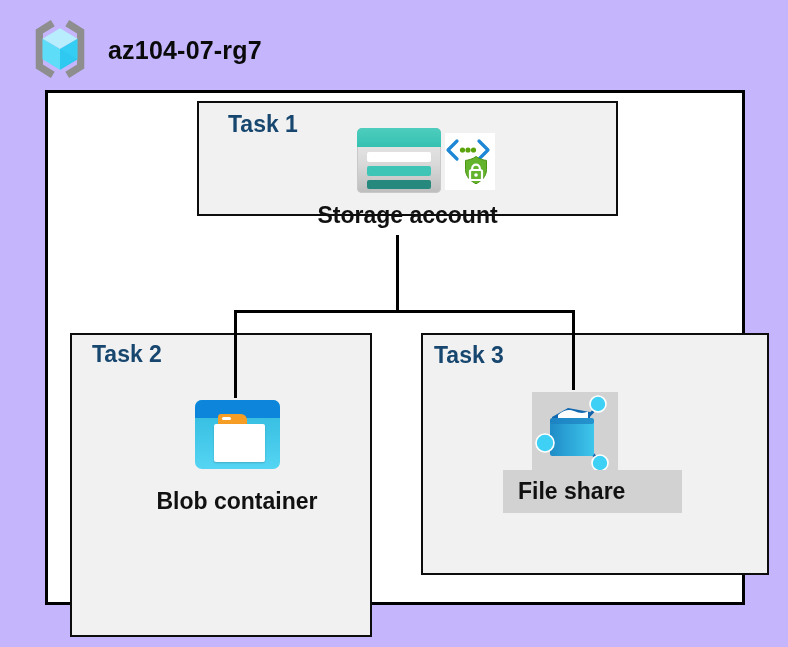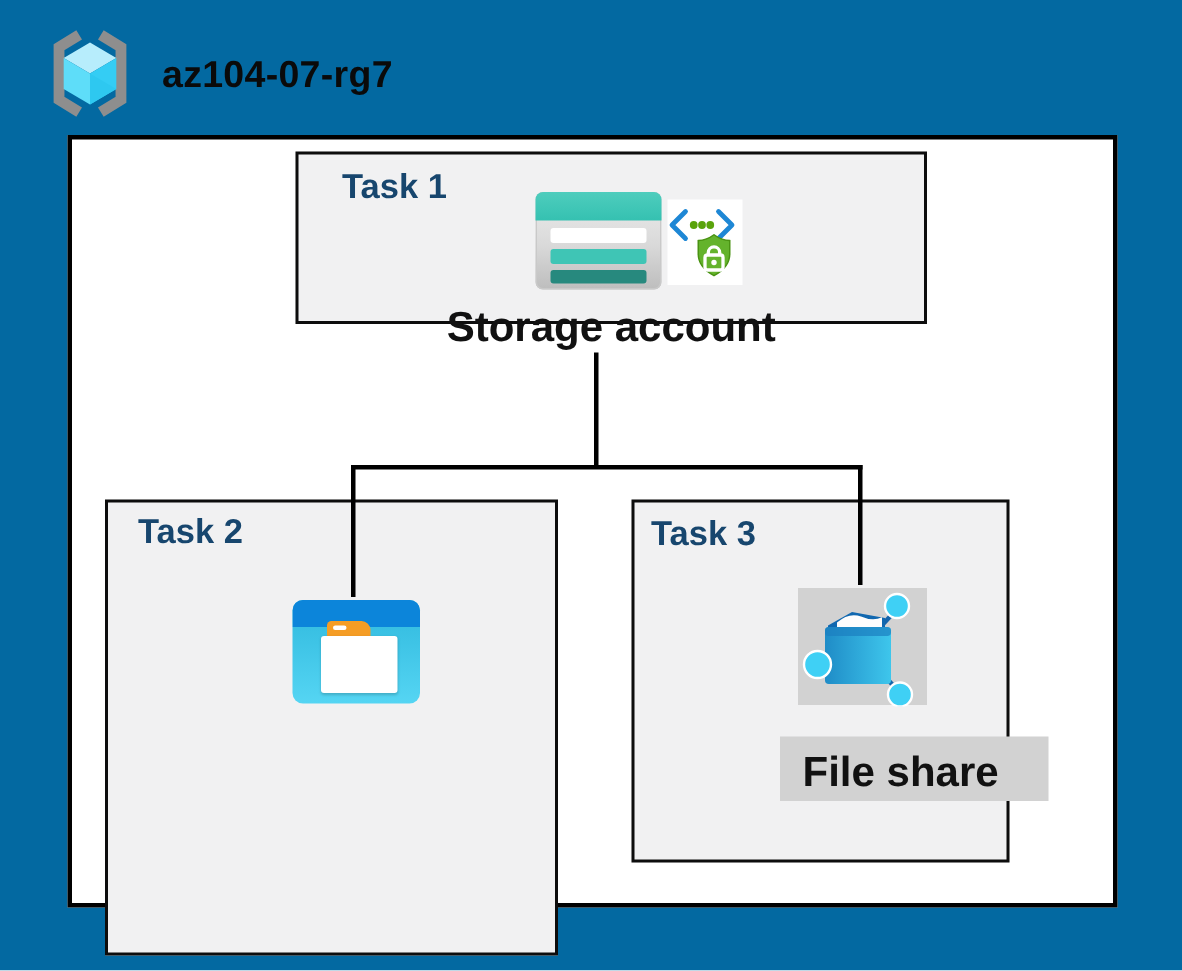--- a/index.html
+++ b/index.html
@@ -1,17 +1,17 @@
 <!DOCTYPE html>
 <html><head>
 <meta charset="utf-8">
 <style>
   html,body{margin:0;padding:0;background:#fff;}
   .stage{
-    position:relative;width:788px;height:647px;background:#0369a1;
+    position:relative;width:788px;height:647px;background:#c4b5fd;
     font-family:"Liberation Sans","DejaVu Sans",sans-serif;overflow:hidden;
   }
   
   .rg-header{position:absolute;left:0;top:0;width:788px;height:90px;}
   .rg-icon{position:absolute;left:28px;top:18px;width:64px;height:62px;}
   .rg-title{
     position:absolute;left:108px;top:36px;font-size:25px;font-weight:700;
     color:#0a0a0a;letter-spacing:0.2px;white-space:nowrap;
   }
   
@@ -19,29 +19,29 @@
     position:absolute;left:45px;top:90px;width:700px;height:515px;
     border:3px solid #000;background:#fff;box-sizing:border-box;
   }
   
   .task-box{
     position:absolute;background:#f1f1f2;border:2.5px solid #0d0d0d;
     box-sizing:border-box;
   }
   .task1{left:197px;top:101px;width:421px;height:115px;}
   .task2{left:70px;top:333px;width:302px;height:304px;}
-  .task3{left:421px;top:333px;width:252px;height:242px;}
+  .task3{left:421px;top:333px;width:348px;height:242px;}
   .task-label{
     position:absolute;font-size:23px;font-weight:700;color:#17466e;white-space:nowrap;
   }
   .task1 .task-label{left:29px;top:8px;}
   .task2 .task-label{left:20px;top:6px;}
   .task3 .task-label{left:11px;top:7px;}
   .node-label{
-    position:absolute;font-size:28px;font-weight:700;color:#111;
+    position:absolute;font-size:23px;font-weight:700;color:#111;
     text-align:center;white-space:nowrap;
   }
   
   .conn{position:absolute;background:#000;}
   .conn-v1{left:395.5px;top:235px;width:3px;height:77px;}
   .conn-h {left:233.5px;top:310px;width:341px;height:3px;}
   .conn-v2{left:233.5px;top:310px;width:3px;height:88px;}
   .conn-v3{left:571.5px;top:310px;width:3px;height:80px;}
   
   .storage-icon{
@@ -67,21 +67,21 @@
   .blob-top{position:absolute;left:0;top:0;width:85px;height:18px;background:#0c85da;}
   .blob-tab{position:absolute;left:23px;top:14px;width:29px;height:13px;
     background:#f59d25;border-radius:3px 6px 0 2px;}
   .blob-tab-dash{position:absolute;left:4px;top:3px;width:9px;height:3px;
     background:#fff;border-radius:2px;}
   .blob-folder{position:absolute;left:19px;top:24px;width:51px;height:38px;
     background:#ffffff;border-radius:2px;box-shadow:0 1px 2px rgba(0,0,0,0.18);}
   
   .fs-backdrop{position:absolute;left:109px;top:57px;width:86px;height:78px;background:#d2d2d2;}
   .fs-label-bar{
-    position:absolute;left:97px;top:135px;width:179px;height:43px;background:#d2d2d2;margin-top:21px;
+    position:absolute;left:80px;top:135px;width:179px;height:43px;background:#d2d2d2;
   }
   .task3 .node-label{position:static;display:block;text-align:left;padding:8px 0 0 15px;}
   .fs-svg{position:absolute;left:2px;top:1px;}
   
   .task1 .node-label{left:0;top:99px;width:100%;}
   .task2 .node-label{left:15px;top:153px;width:300px;}
 </style>
 </head>
 <body>
 
@@ -132,20 +132,21 @@
     <span class="task-label">Task 2</span>
 
     <div class="blob-icon">
       <div class="blob-top"></div>
       <div class="blob-tab">
         <div class="blob-tab-dash"></div>
       </div>
       <div class="blob-folder"></div>
     </div>
 
+    <div class="node-label">Blob container</div>
   </section>
 
   <section class="task-box task3">
     <span class="task-label">Task 3</span>
 
     <div class="fs-backdrop">
       <svg class="fs-svg" width="82" height="78" viewBox="0 0 82 78">
         <defs>
           <linearGradient id="fsg" x1="0" y1="0" x2="1" y2="0">
             <stop offset="0" stop-color="#1f8cc7"></stop>

